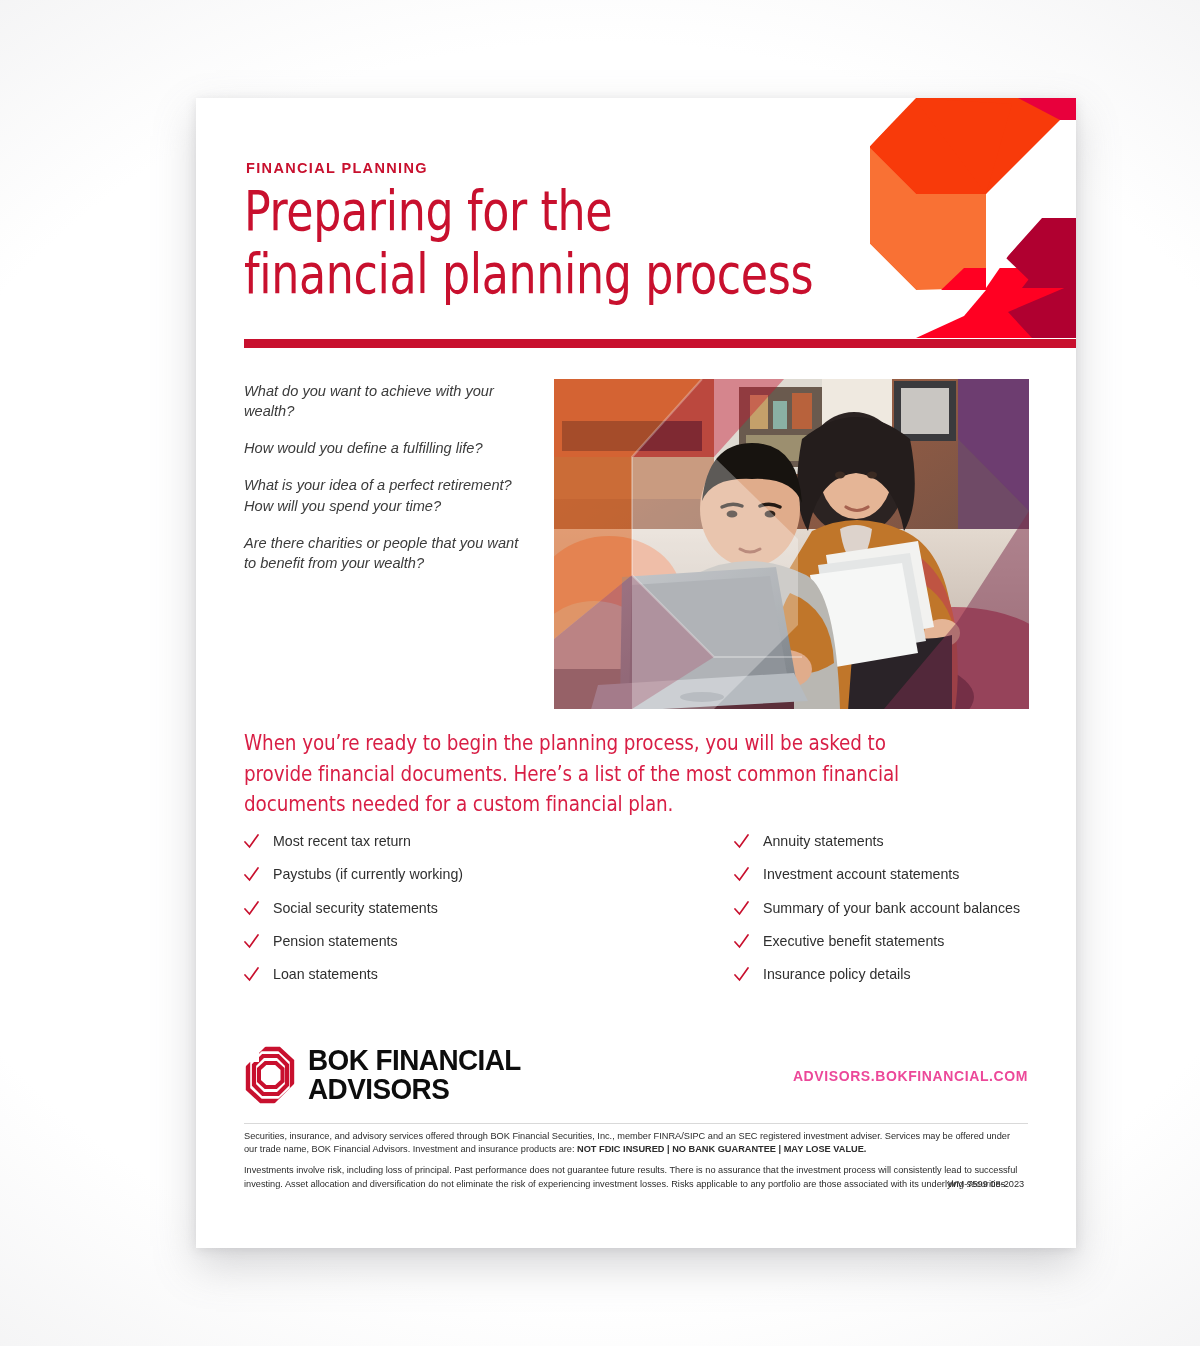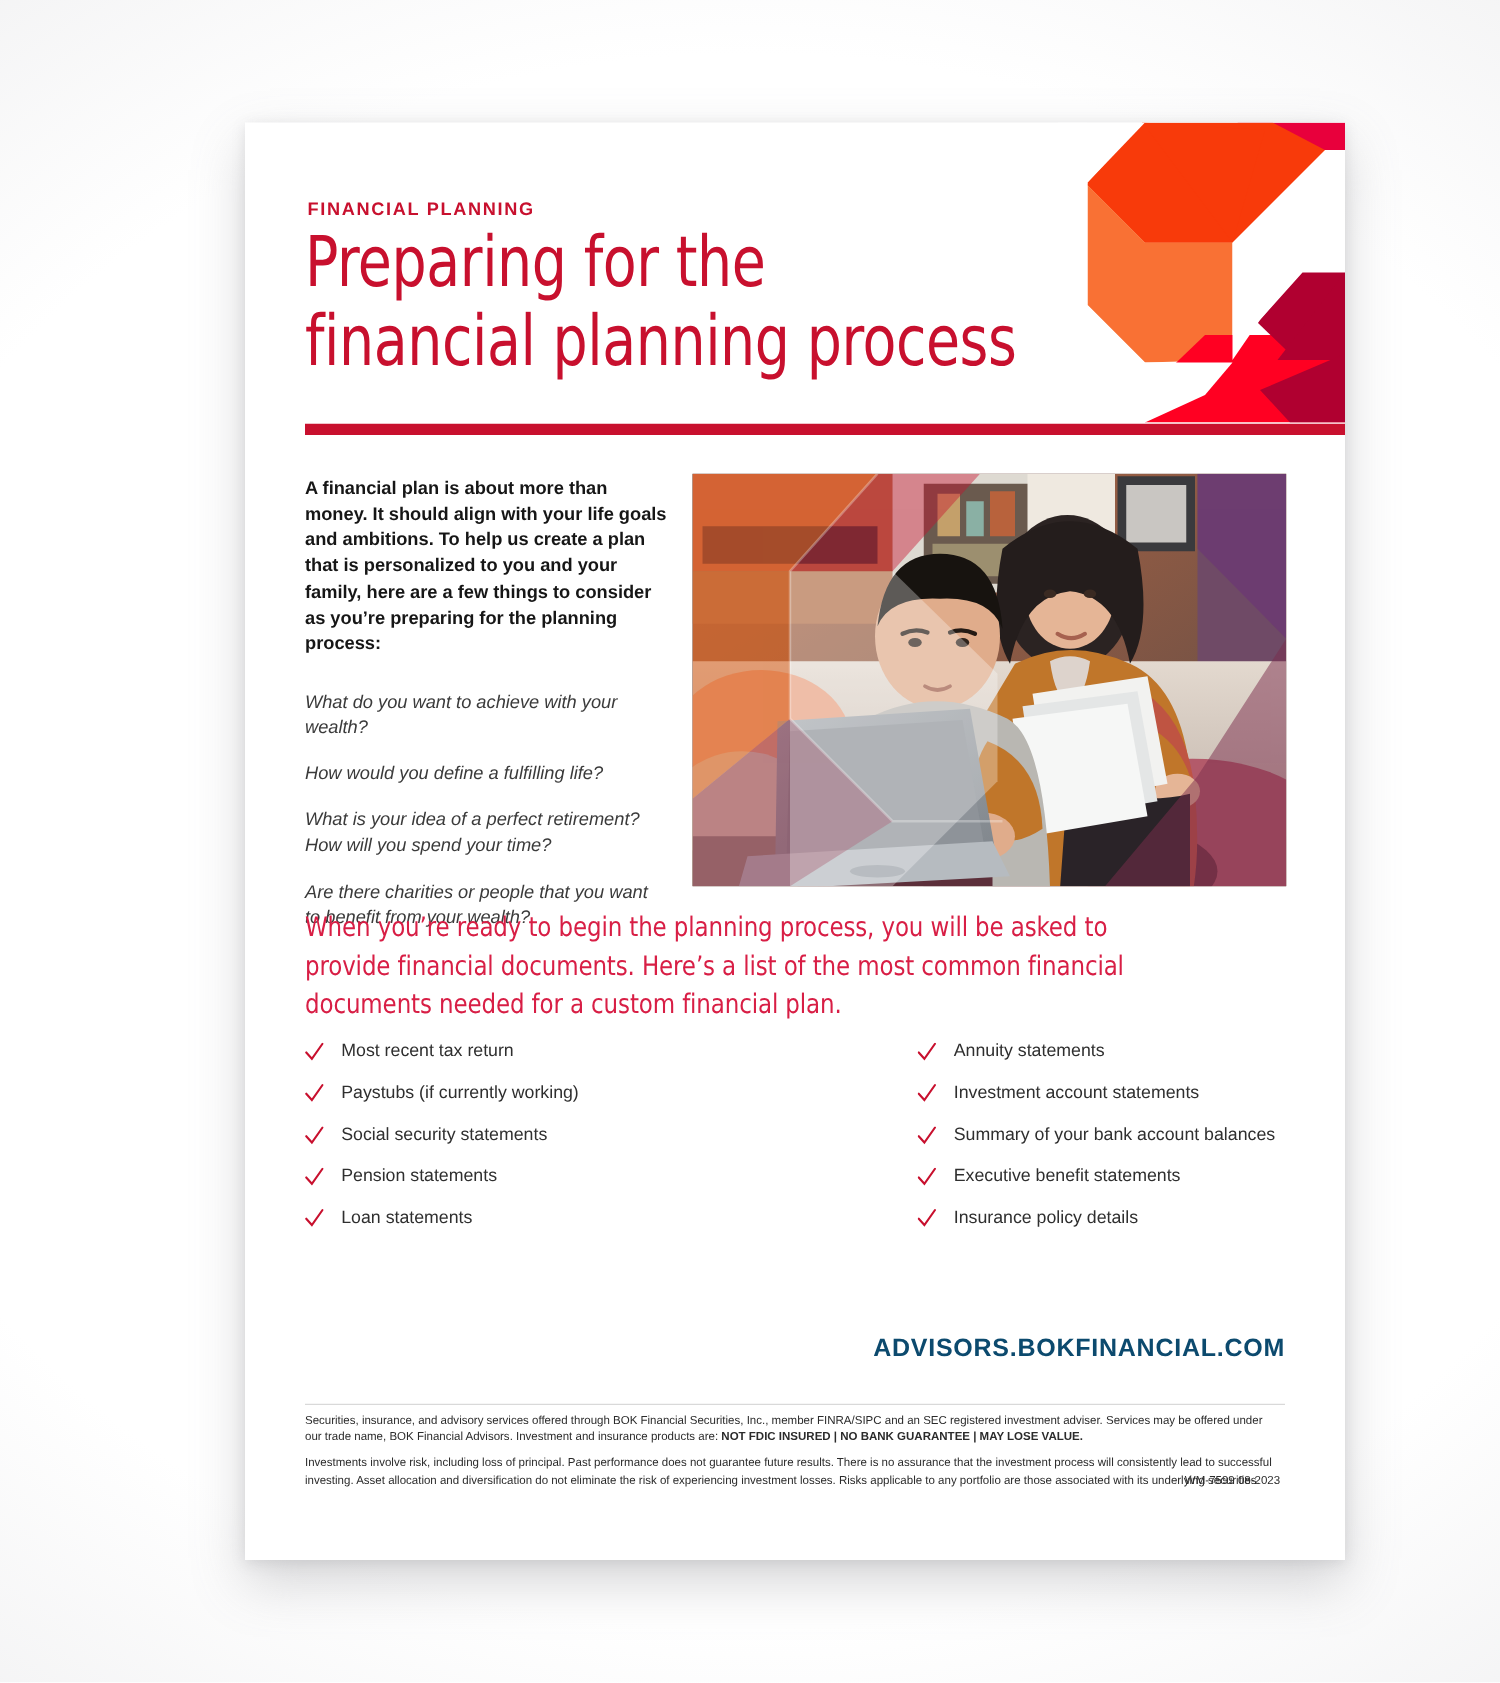--- a/index.html
+++ b/index.html
@@ -188,24 +188,24 @@
     color: #0d0d0d;
     letter-spacing: -0.6px;
     transform: scaleX(0.93);
     transform-origin: left center;
   }
   .logo-words span { display:block; }
   .weburl {
     position: absolute;
     right: 0;
     top: 22px;
-    font-size: 20px;
+    font-size: 14px;
     font-weight: bold;
     letter-spacing: 0.6px;
-    color: #0c4a6e;
+    color: #ec4899;
   }
 
   
   .disclose-rule {
     position: absolute;
     left: 48px;
     right: 48px;
     top: 1025px;
     height: 1px;
     background: #d9d9d9;
@@ -276,21 +276,20 @@
 
       <div class="headline">
         <span class="l1">Preparing for the</span>
         <span class="l2">financial planning process</span>
       </div>
 
       <div class="rule"></div>
     </div>
 
     <div class="intro">
-      <p class="lead">A financial plan is about more than money. It should align with your life goals and ambitions. To help us create a plan that is personalized to you and your family, here are a few things to consider as you’re preparing for the planning process:</p>
       <p class="question">What do you want to achieve with your wealth?</p>
       <p class="question">How would you define a fulfilling life?</p>
       <p class="question">What is your idea of a perfect retirement? How will you spend your time?</p>
       <p class="question">Are there charities or people that you want to benefit from your wealth?</p>
     </div>
 
     <div class="photo">
       <svg width="475" height="330" viewBox="0 0 475 330" xmlns="http://www.w3.org/2000/svg">
         <defs>
           <clipPath id="pclip">
@@ -475,20 +474,42 @@
               <svg width="15" height="16" viewBox="0 0 15 16">
                 <path d="M1 8 L5.5 13 L14 1" stroke="#C8102E" stroke-width="1.7" fill="none" stroke-linecap="round"></path>
               </svg>
             </span>
           <span>Insurance policy details</span>
         </div>
       </div>
     </div>
 
     <div class="brandrow">
+      <div class="logo">
+        <span class="logo-mark">
+          <svg width="52" height="58" viewBox="0 0 52 58" xmlns="http://www.w3.org/2000/svg">
+            <g fill="none" stroke="#C8102E" stroke-width="4.4">
+              <path d="M17 3 L35 3 L48 15 L48 43 L35 55 L17 55 L4 43 L4 15 Z"></path>
+            </g>
+            <g fill="none" stroke="#C8102E" stroke-width="4.2">
+              <path d="M19 10 L34 10 L43 19 L43 39 L34 48 L19 48 L10 39 L10 19 Z"></path>
+            </g>
+            <g fill="none" stroke="#C8102E" stroke-width="4.0">
+              <path d="M21.5 17 L32 17 L38.5 23 L38.5 35 L32 41 L21.5 41 L15 35 L15 23 Z"></path>
+            </g>
+            <rect x="0" y="0" width="15" height="16" fill="#ffffff"></rect>
+            <path d="M0 0 L22 0 L0 22 Z" fill="#ffffff"></path>
+            <path d="M52 58 L30 58 L52 36 Z" fill="#ffffff"></path>
+          </svg>
+        </span>
+        <span class="logo-words">
+          <span>BOK FINANCIAL</span>
+          <span>ADVISORS</span>
+        </span>
+      </div>
       <div class="weburl">ADVISORS.BOKFINANCIAL.COM</div>
     </div>
 
     <div class="disclose-rule"></div>
     <div class="disclosure">
       <p><span>Securities, insurance, and advisory services offered through BOK Financial Securities, Inc., member FINRA/SIPC and an SEC registered investment adviser. Services may be offered under our trade name, BOK Financial Advisors. Investment and insurance products are: </span><b>NOT FDIC INSURED | NO BANK GUARANTEE | MAY LOSE VALUE.</b></p>
       <div class="discl-block2">
         <p>Investments involve risk, including loss of principal. Past performance does not guarantee future results. There is no assurance that the investment process will consistently lead to successful investing. Asset allocation and diversification do not eliminate the risk of experiencing investment losses. Risks applicable to any portfolio are those associated with its underlying securities.</p>
         <span class="doccode">WM-7599 08-2023</span>
       </div>

